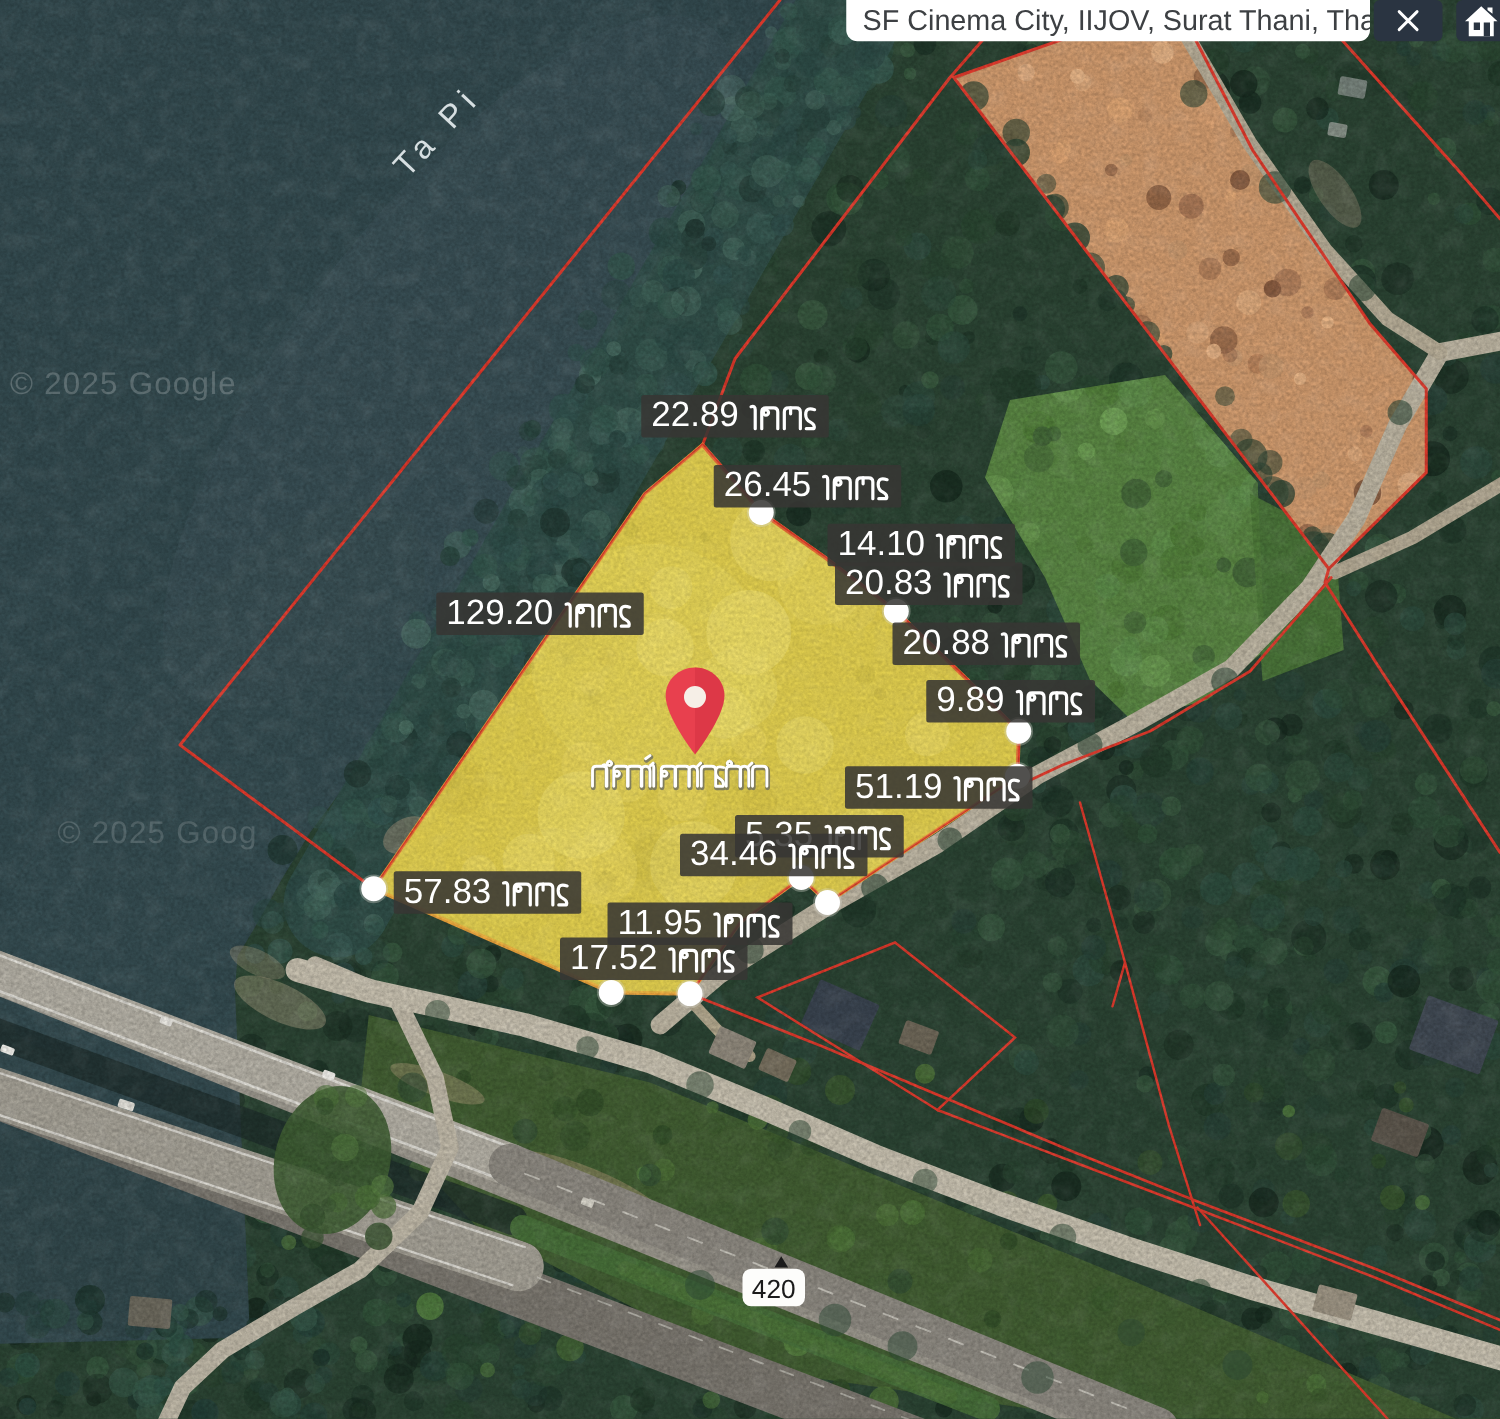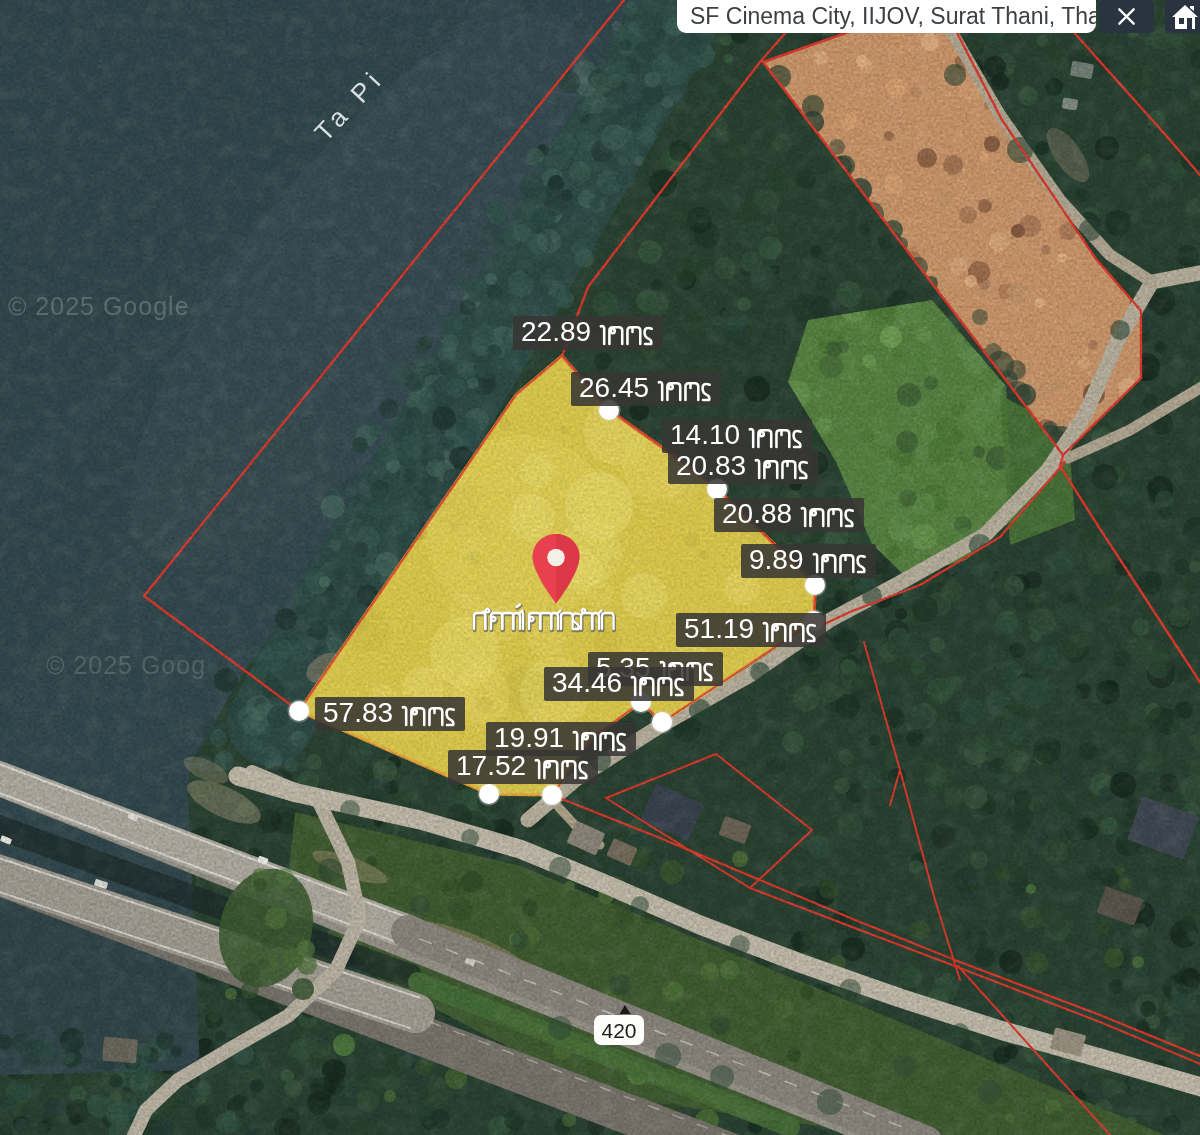--- a/index.html
+++ b/index.html
@@ -1,16 +1,16 @@
 <!DOCTYPE html>
 <html><head><meta charset="utf-8"><style>
 html,body{margin:0;padding:0;background:#2b4433;}
 #page{position:relative;width:1200px;height:1135px;overflow:hidden;font-family:"Liberation Sans",sans-serif;}
 #page svg.bg{position:absolute;left:0;top:0;}
-.ml{position:absolute;display:flex;align-items:flex-end;gap:7px;background:rgba(55,54,52,0.87);color:#fff;
+.ml{position:absolute;display:flex;align-items:center;gap:7px;background:rgba(55,54,52,0.87);color:#fff;
 font-size:28px;padding:2px 8px 4px 8px;border-radius:2px;line-height:1.0;white-space:nowrap;}
 #sbar{position:absolute;left:677px;top:0;width:419px;height:33px;background:#fff;border-radius:0 0 9px 9px;
 display:flex;align-items:center;overflow:hidden;}
 #sbar span{font-size:23px;color:#3d4043;margin-left:13px;white-space:nowrap;}
 .nbtn{position:absolute;top:0;height:33px;background:#2a3441;border-radius:5px;display:flex;align-items:center;justify-content:center;}
 </style></head><body>
 <div id="page">
 <svg class="bg" width="1200" height="1135" viewBox="0 0 1200 1135">
       <defs>
 <filter id="grain" x="0" y="0" width="100%" height="100%">
@@ -2328,20 +2328,33 @@
         <g fill="none" stroke="#ffffff" stroke-width="2.7" stroke-linecap="round" stroke-linejoin="round">
           <path d="M6.5,25 l0,-16 q0,-3.5 -3.5,-2.5"></path>
           <path d="M12,25 l0,-14 q0,-3.5 3.5,-3.5 l6.5,0 q3.5,0 3.5,3.5 l0,14"></path>
           <circle cx="15.5" cy="11.5" r="2.2"></circle>
           <path d="M31,25 l0,-14 q0,-3.5 3.5,-3.5 l6.5,0 q3.5,0 3.5,3.5 l0,14"></path>
           <path d="M36.3,7.5 l0,5"></path>
           <path d="M56.5,9 q-7.5,-2.5 -7.5,4 q0,4.5 4,6.5 q4,2 3,5.5 l-6.5,0"></path>
         </g>
       </svg>
     </div>
+    <div class="ml" style="left:349px;top:474px">
+      <span>129.20</span>
+      <svg width="57" height="26" viewBox="0 0 60 27" style="display:block">
+        <g fill="none" stroke="#ffffff" stroke-width="2.7" stroke-linecap="round" stroke-linejoin="round">
+          <path d="M6.5,25 l0,-16 q0,-3.5 -3.5,-2.5"></path>
+          <path d="M12,25 l0,-14 q0,-3.5 3.5,-3.5 l6.5,0 q3.5,0 3.5,3.5 l0,14"></path>
+          <circle cx="15.5" cy="11.5" r="2.2"></circle>
+          <path d="M31,25 l0,-14 q0,-3.5 3.5,-3.5 l6.5,0 q3.5,0 3.5,3.5 l0,14"></path>
+          <path d="M36.3,7.5 l0,5"></path>
+          <path d="M56.5,9 q-7.5,-2.5 -7.5,4 q0,4.5 4,6.5 q4,2 3,5.5 l-6.5,0"></path>
+        </g>
+      </svg>
+    </div>
     <div class="ml" style="left:676px;top:613px">
       <span>51.19</span>
       <svg width="57" height="26" viewBox="0 0 60 27" style="display:block">
         <g fill="none" stroke="#ffffff" stroke-width="2.7" stroke-linecap="round" stroke-linejoin="round">
           <path d="M6.5,25 l0,-16 q0,-3.5 -3.5,-2.5"></path>
           <path d="M12,25 l0,-14 q0,-3.5 3.5,-3.5 l6.5,0 q3.5,0 3.5,3.5 l0,14"></path>
           <circle cx="15.5" cy="11.5" r="2.2"></circle>
           <path d="M31,25 l0,-14 q0,-3.5 3.5,-3.5 l6.5,0 q3.5,0 3.5,3.5 l0,14"></path>
           <path d="M36.3,7.5 l0,5"></path>
           <path d="M56.5,9 q-7.5,-2.5 -7.5,4 q0,4.5 4,6.5 q4,2 3,5.5 l-6.5,0"></path>
@@ -2381,21 +2394,21 @@
           <path d="M6.5,25 l0,-16 q0,-3.5 -3.5,-2.5"></path>
           <path d="M12,25 l0,-14 q0,-3.5 3.5,-3.5 l6.5,0 q3.5,0 3.5,3.5 l0,14"></path>
           <circle cx="15.5" cy="11.5" r="2.2"></circle>
           <path d="M31,25 l0,-14 q0,-3.5 3.5,-3.5 l6.5,0 q3.5,0 3.5,3.5 l0,14"></path>
           <path d="M36.3,7.5 l0,5"></path>
           <path d="M56.5,9 q-7.5,-2.5 -7.5,4 q0,4.5 4,6.5 q4,2 3,5.5 l-6.5,0"></path>
         </g>
       </svg>
     </div>
     <div class="ml" style="left:486px;top:722px">
-      <span>19.91</span>
+      <span>11.95</span>
       <svg width="57" height="26" viewBox="0 0 60 27" style="display:block">
         <g fill="none" stroke="#ffffff" stroke-width="2.7" stroke-linecap="round" stroke-linejoin="round">
           <path d="M6.5,25 l0,-16 q0,-3.5 -3.5,-2.5"></path>
           <path d="M12,25 l0,-14 q0,-3.5 3.5,-3.5 l6.5,0 q3.5,0 3.5,3.5 l0,14"></path>
           <circle cx="15.5" cy="11.5" r="2.2"></circle>
           <path d="M31,25 l0,-14 q0,-3.5 3.5,-3.5 l6.5,0 q3.5,0 3.5,3.5 l0,14"></path>
           <path d="M36.3,7.5 l0,5"></path>
           <path d="M56.5,9 q-7.5,-2.5 -7.5,4 q0,4.5 4,6.5 q4,2 3,5.5 l-6.5,0"></path>
         </g>
       </svg>

